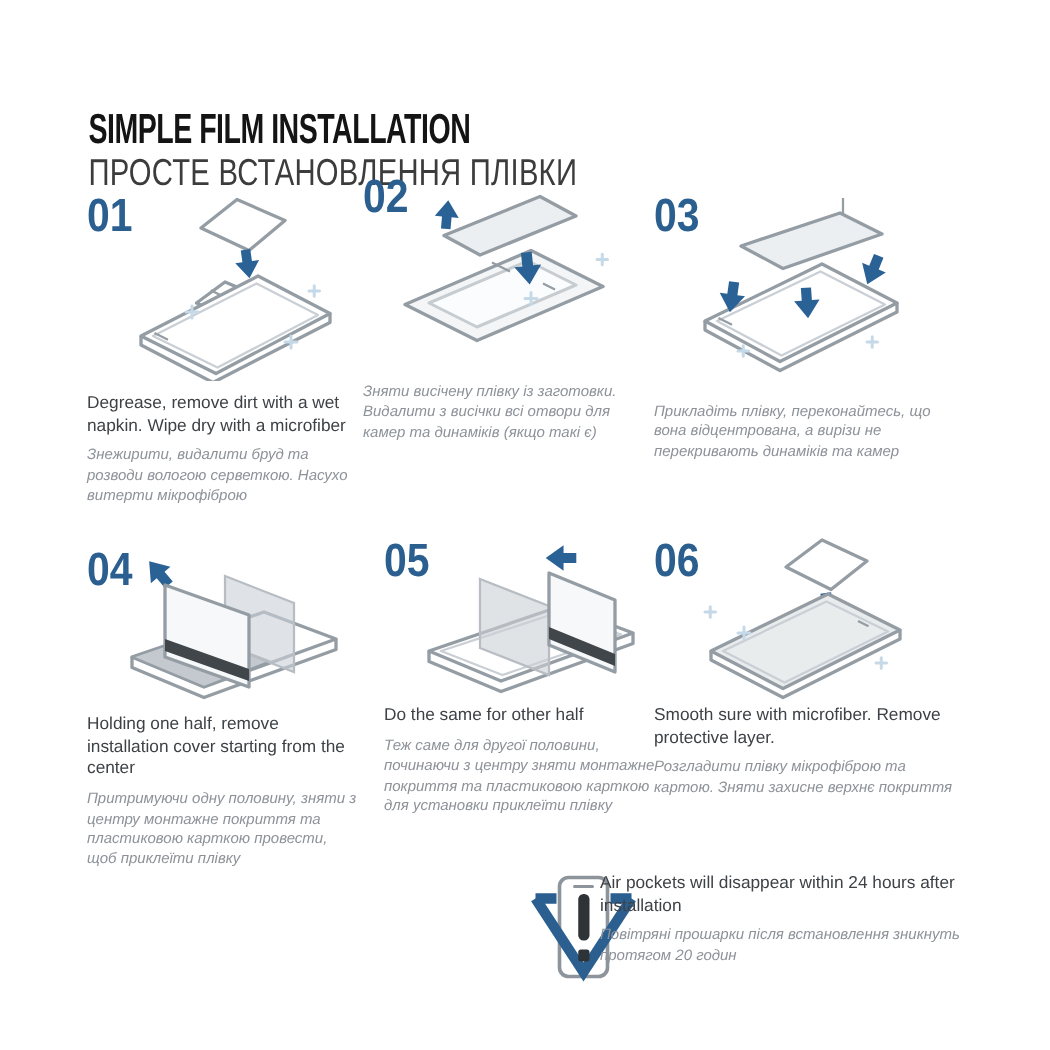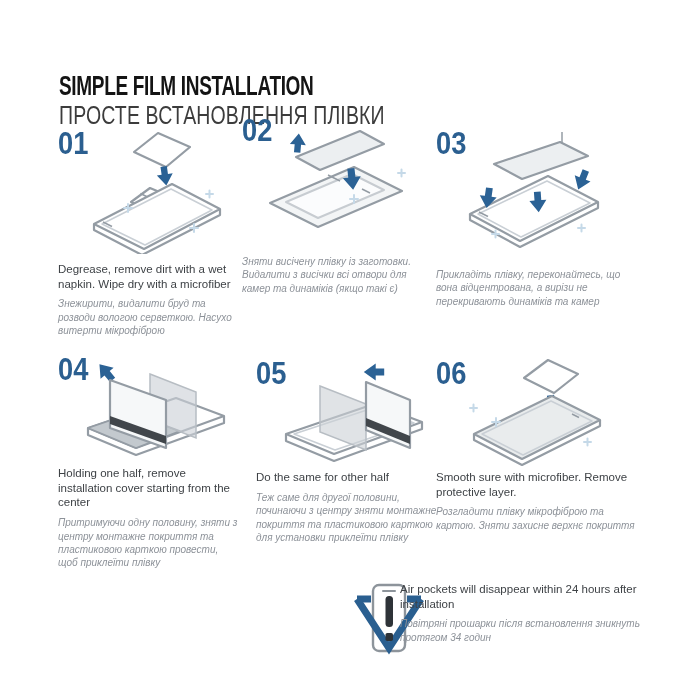--- a/index.html
+++ b/index.html
@@ -104,21 +104,21 @@
     <use href="#arr" fill="#2b6295" transform="translate(30,68) rotate(8) scale(0.85)"></use>
     <use href="#arr" fill="#2b6295" transform="translate(80,72) rotate(-4) scale(0.85)"></use>
     <use href="#arr" fill="#2b6295" transform="translate(124,50) rotate(22) scale(0.85)"></use>
     <path class="spark" d="M120,98 h7 M123.5,94.5 v7 M34,104 h7 M37.5,100.5 v7"></path>
   </svg>
   <div class="txt">
     <div class="uk">Прикладіть плівку, переконайтесь, що вона відцентрована, а вирізи не перекривають динаміків та камер</div>
   </div>
 </section>
 
-<section class="step row2" style="left:58px;top:354px;width:180px;">
+<section class="step row2" style="left:58px;top:364px;width:180px;">
   <div class="num">04</div>
   <svg class="illus" style="left:22px;top:6px" width="160" height="106" viewBox="0 0 160 106">
     <use href="#arr" fill="#2b6295" transform="translate(26,12) rotate(140) scale(0.85)"></use>
     <path class="ph" d="M8,68 L8,75 L56,95 L144,63 L144,56"></path>
     <path class="ph" d="M8,68 L96,38 L144,56 L56,88 Z"></path>
     <path d="M8,68 L52,53 L100,71 L56,88 Z" fill="#c3c9ce" stroke="#949ca4" stroke-width="1.5" stroke-linejoin="round"></path>
     <path d="M70,14 L116,32 L116,78 L70,60 Z" fill="#ccd1d6" fill-opacity="0.62" stroke="#b7bdc3" stroke-width="1.5"></path>
     <path d="M30,20 L86,40 L86,88 L30,68 Z" fill="#f6f8f9" stroke="#949ca4" stroke-width="2.2" stroke-linejoin="round"></path>
     <path d="M30,56 L86,76 L86,84 L30,64 Z" fill="#41464b"></path>
   </svg>
@@ -166,15 +166,15 @@
   <svg class="warn-icon" width="74" height="74" viewBox="0 0 74 74">
     <rect x="21" y="3" width="32" height="66" rx="6" fill="#ffffff" stroke="#8d949b" stroke-width="2.4"></rect>
     <path d="M31,9 h12" stroke="#8d949b" stroke-width="2" stroke-linecap="round"></path>
     <path d="M5,17 L19,17 M55,17 L69,17" stroke="#2a5f90" stroke-width="7" fill="none"></path>
     <path d="M5,17 L37,66 L69,17" stroke="#2a5f90" stroke-width="7" fill="none" stroke-linejoin="miter"></path>
     <rect x="33.5" y="14" width="7.5" height="31" rx="3.5" fill="#2e3338"></rect>
     <rect x="33.5" y="51" width="7.5" height="8" rx="1.8" fill="#2e3338"></rect>
   </svg>
   <div class="warn-txt">
     <div class="en">Air pockets will disappear within 24 hours after installation</div>
-    <div class="uk">Повітряні прошарки після встановлення зникнуть протягом 34 годин</div>
+    <div class="uk">Повітряні прошарки після встановлення зникнуть протягом 20 годин</div>
   </div>
 </section>
 
 </body></html>

